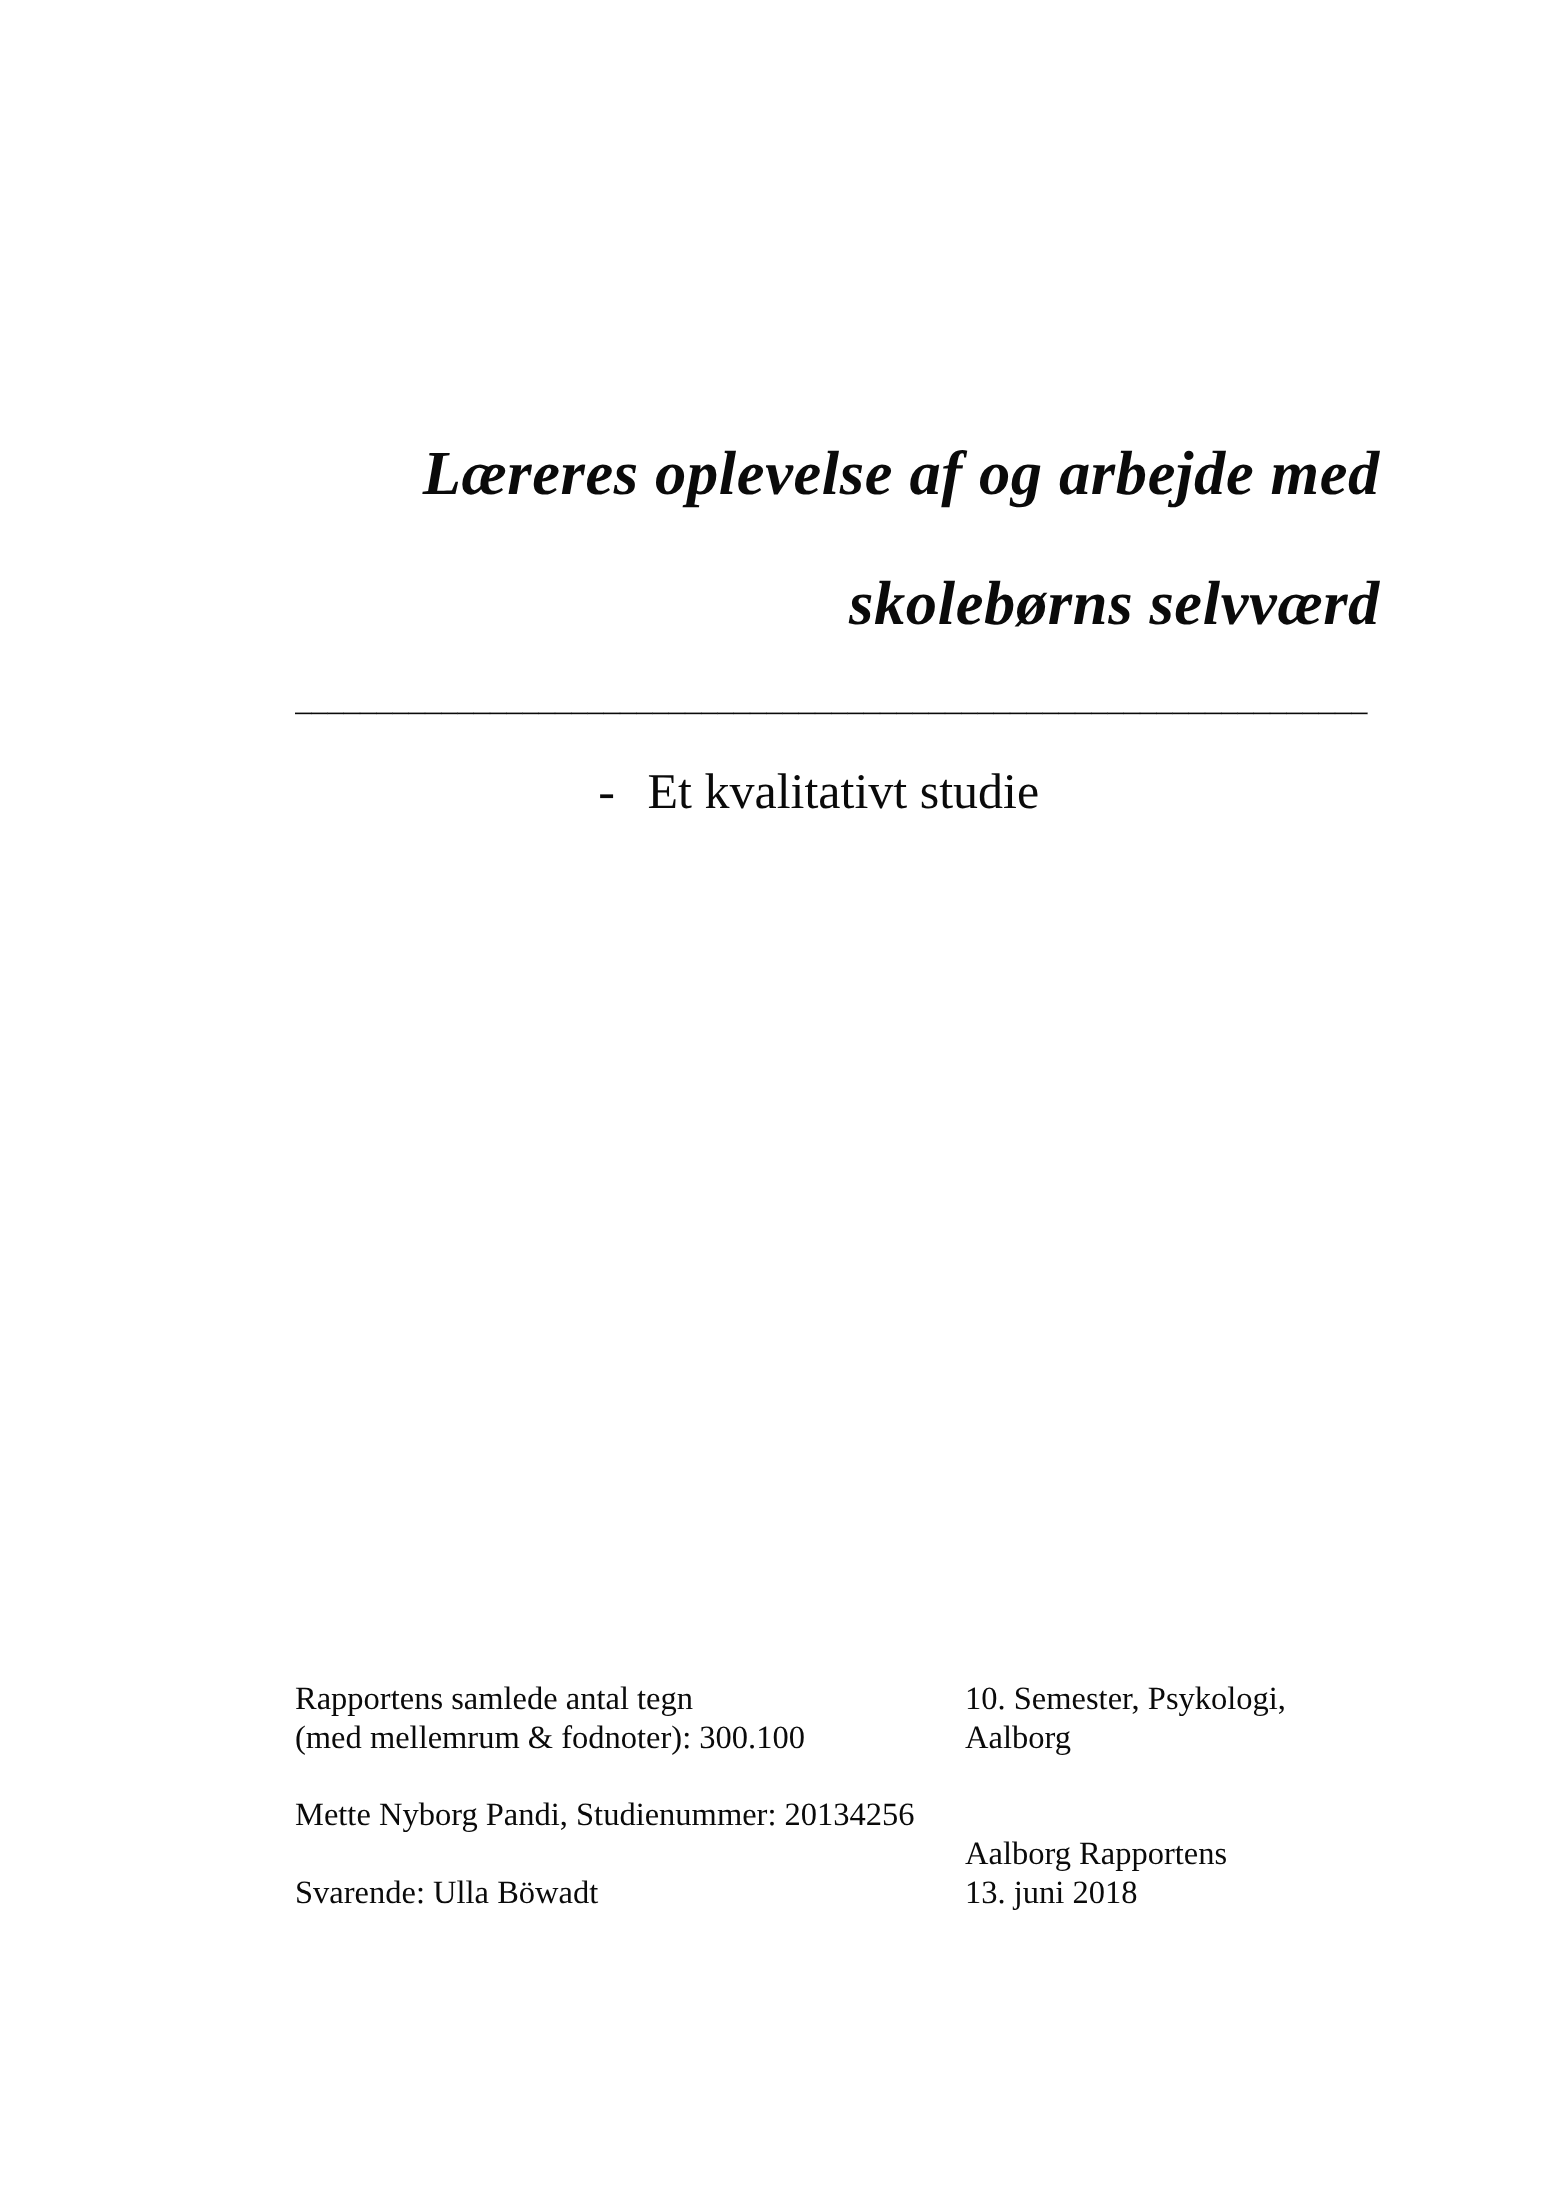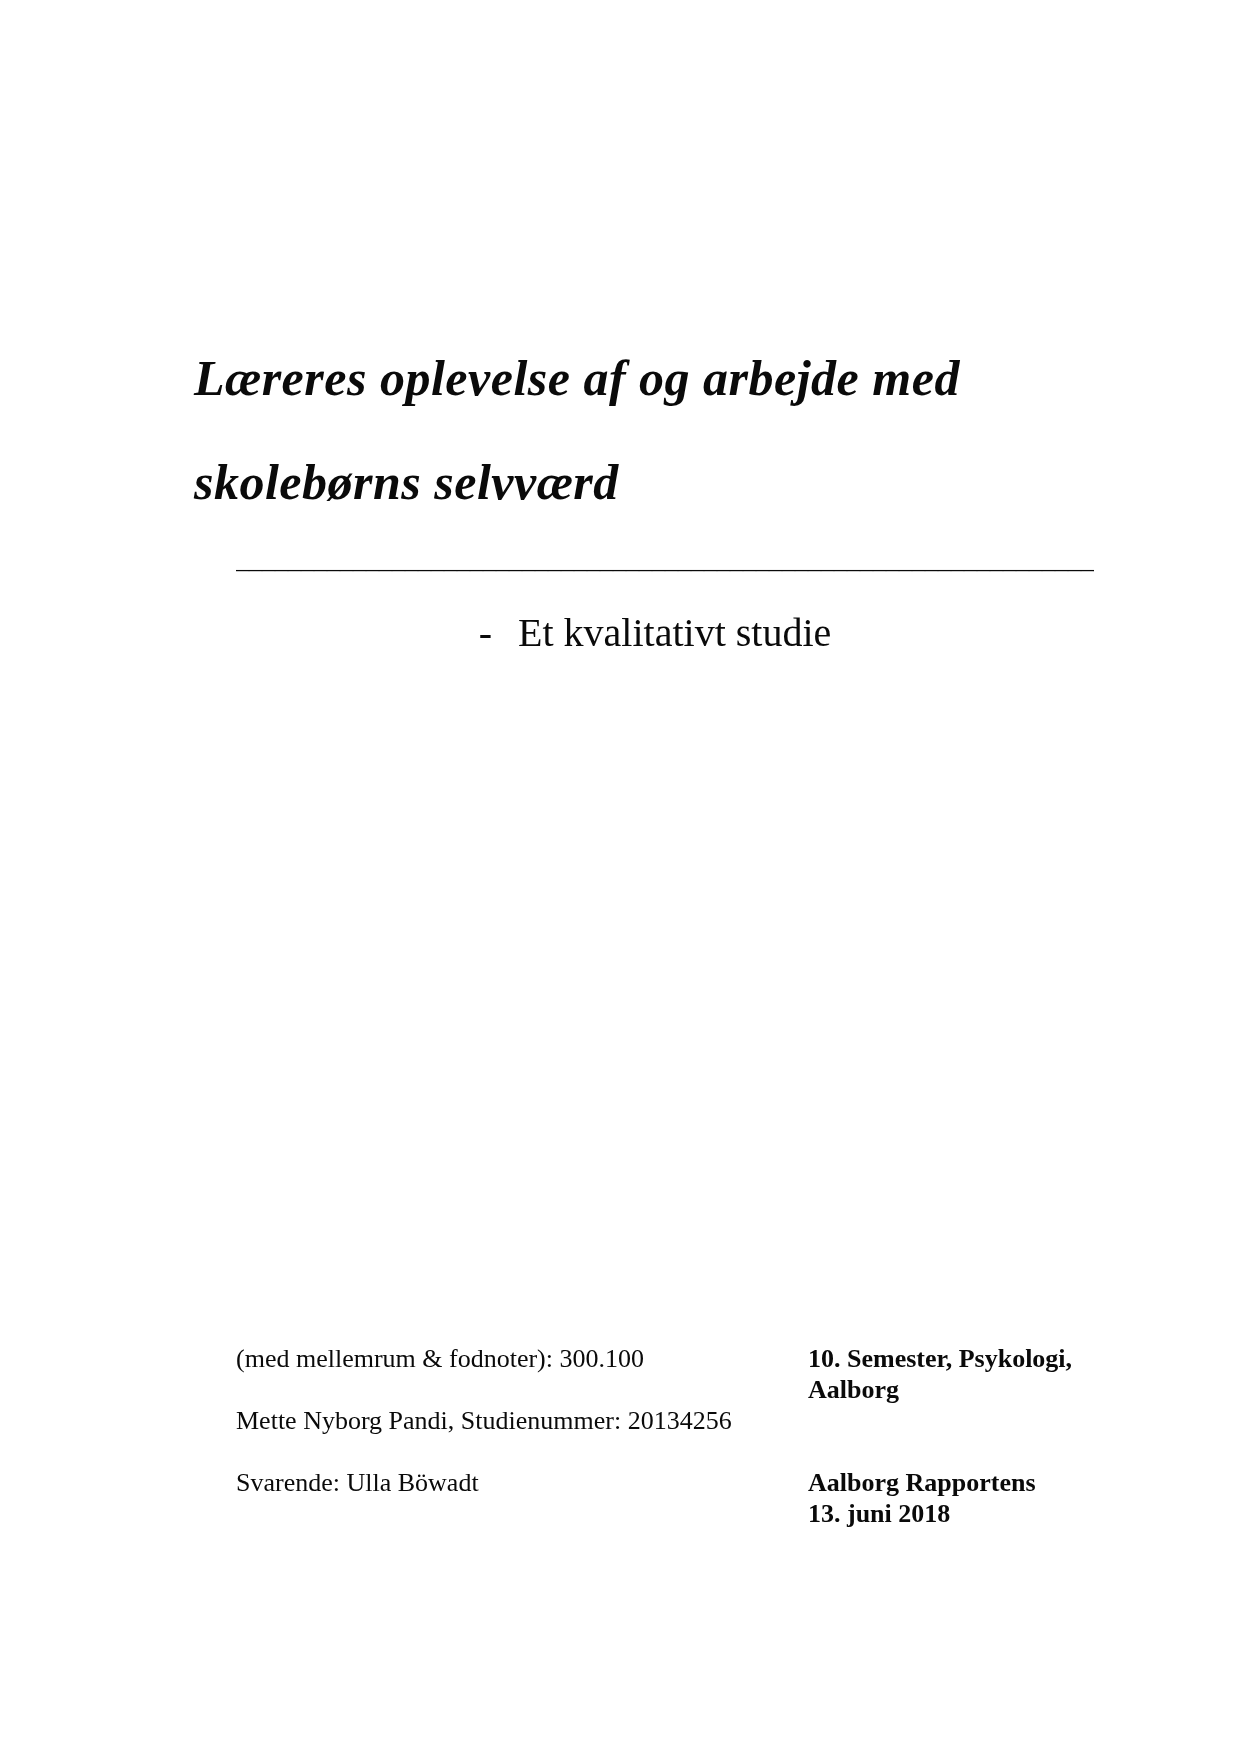--- a/index.html
+++ b/index.html
@@ -11,24 +11,24 @@
     position: relative;
     width: 1241px;
     height: 1755px;
     background: #ffffff;
     color: #0a0a0a;
     font-family: "Liberation Serif", "DejaVu Serif", serif;
     overflow: hidden;
   }
   .title-block {
     position: absolute;
-    left: 194px;
+    left: 214px;
     top: 326px;
     width: 890px;
-    text-align: left;
+    text-align: right;
     font-size: 50px;
     line-height: 104px;
     font-weight: bold;
     font-style: italic;
     letter-spacing: 0.5px;
   }
   .divider {
     position: absolute;
     left: 236px;
     top: 544px;
@@ -53,21 +53,21 @@
   }
   .subtitle .dash {
     margin-right: 26px;
   }
   .footer-col {
     position: absolute;
     top: 1343px;
     font-size: 26px;
   }
   .footer-col.left  { left: 236px; width: 560px; }
-  .footer-col.right { left: 808px; width: 330px; font-weight: bold; }
+  .footer-col.right { left: 772px; width: 330px; }
   .doc-line {
     height: 31px;
     line-height: 31px;
     white-space: nowrap;
   }
 </style>
 </head>
 <body>
 
 <div class="page">
@@ -78,20 +78,21 @@
   </div>
 
   <div class="divider">____________________________________________________________________</div>
 
   <div class="subtitle">
     <span class="dash">-</span>
     <span>Et kvalitativt studie</span>
   </div>
 
   <div class="footer-col left">
+      <div class="doc-line">Rapportens samlede antal tegn</div>
       <div class="doc-line">(med mellemrum &amp; fodnoter): 300.100</div>
       <div class="doc-line">&nbsp;</div>
       <div class="doc-line">Mette Nyborg Pandi, Studienummer: 20134256</div>
       <div class="doc-line">&nbsp;</div>
       <div class="doc-line">Svarende: Ulla Böwadt</div>
     </div>
 
   <div class="footer-col right">
       <div class="doc-line">10. Semester, Psykologi,</div>
       <div class="doc-line">Aalborg</div>

